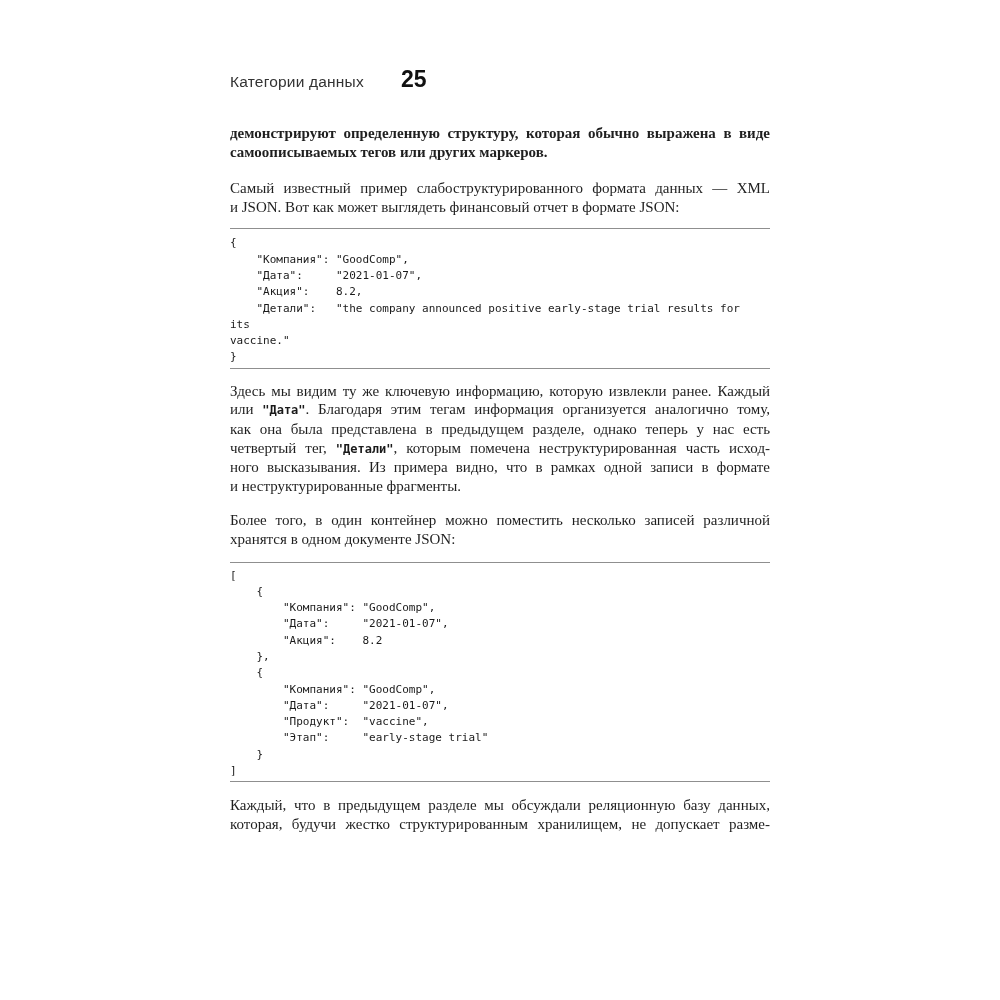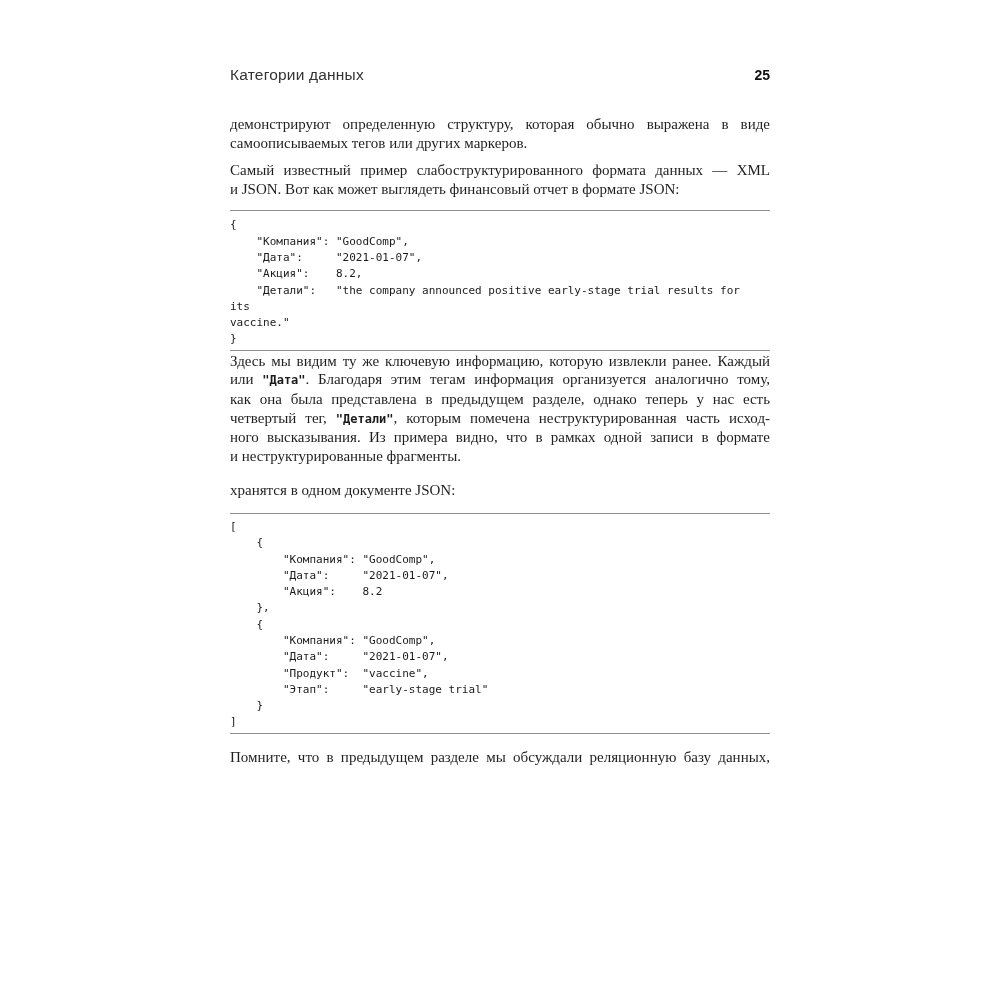--- a/index.html
+++ b/index.html
@@ -15,25 +15,25 @@
     width:1000px;height:1000px;
     background:var(--bg);
     font-family:"Liberation Serif", serif;
     color:var(--text);
     overflow:hidden;
   }
   .page{position:relative;width:1000px;height:1000px;background:var(--bg);}
 
   .running-head{
     margin:66px 230px 0 230px;
-    display:flex;justify-content:space-between;align-items:baseline;
+    display:flex;justify-content:flex-start;align-items:baseline;
     font-family:"Liberation Sans", sans-serif;
   }
   .rh-title{font-size:15.5px;color:var(--head);letter-spacing:.2px;}
-  .rh-page{font-size:14px;font-weight:700;color:#111;margin-left:37px;}
+  .rh-page{font-size:23px;font-weight:700;color:#111;margin-left:37px;}
 
   .content{margin:0 230px;width:540px;}
 
   p.para{
     margin:0;padding:0;
     font-size:15px;line-height:18.6px;
     color:var(--text);
   }
   .tline{
     display:block;
@@ -58,26 +58,26 @@
 
   pre.code{
     margin:0;padding:0;
     font-family:"DejaVu Sans Mono", monospace;
     font-size:11px;line-height:16.3px;
     color:var(--code);
     white-space:pre;
   }
 
   
-  p[data-name="paragraph-1"]{margin-top:31px;}
-  p[data-name="paragraph-2"]{margin-top:9px;}
+  p[data-name="paragraph-1"]{margin-top:31px;font-weight:bold;}
+  p[data-name="paragraph-2"]{margin-top:18px;}
   hr[data-name="code-divider-top-1"]{margin-top:12px;}
   pre[data-name="code-block-json-single"]{margin-top:6px;}
   hr[data-name="code-divider-bottom-1"]{margin-top:2px;}
-  p[data-name="paragraph-3"]{margin-top:1px;}
+  p[data-name="paragraph-3"]{margin-top:13px;}
   p[data-name="paragraph-4"]{margin-top:16px;}
   hr[data-name="code-divider-top-2"]{margin-top:13px;}
   pre[data-name="code-block-json-array"]{margin-top:5px;}
   hr[data-name="code-divider-bottom-2"]{margin-top:2px;}
   p[data-name="paragraph-5"]{margin-top:14px;}
 </style>
 </head>
 <body>
 
 <div class="page" data-name="book-page">
@@ -113,37 +113,39 @@
     <p class="para" data-name="paragraph-3">
         <span class="tline"><span>Здесь мы видим ту же ключевую информацию, которую извлекли ранее. Каждый</span></span>
         <span class="tline"><span>или </span><span class="mono">"Дата"</span><span>. Благодаря этим тегам информация организуется аналогично тому,</span></span>
         <span class="tline"><span>как она была представлена в предыдущем разделе, однако теперь у нас есть</span></span>
         <span class="tline"><span>четвертый тег, </span><span class="mono">"Детали"</span><span>, которым помечена неструктурированная часть исход-</span></span>
         <span class="tline"><span>ного высказывания. Из примера видно, что в рамках одной записи в формате</span></span>
         <span class="tline tline-last"><span>и неструктурированные фрагменты.</span></span>
       </p>
 
     <p class="para" data-name="paragraph-4">
+        <span class="tline"><span>Более того, в один контейнер можно поместить несколько записей различной</span></span>
         <span class="tline tline-last"><span>хранятся в одном документе JSON:</span></span>
       </p>
 
     <hr class="rule" data-name="code-divider-top-2">
     <pre class="code" data-name="code-block-json-array">[
     {
         "Компания": "GoodComp",
         "Дата":     "2021-01-07",
         "Акция":    8.2
     },
     {
         "Компания": "GoodComp",
         "Дата":     "2021-01-07",
         "Продукт":  "vaccine",
         "Этап":     "early-stage trial"
     }
 ]</pre>
     <hr class="rule" data-name="code-divider-bottom-2">
 
     <p class="para" data-name="paragraph-5">
-        <span class="tline"><span>Помните, что в предыдущем разделе мы обсуждали реляционную базу данных,</span></span>
+        <span class="tline"><span>Каждый, что в предыдущем разделе мы обсуждали реляционную базу данных,</span></span>
+        <span class="tline"><span>которая, будучи жестко структурированным хранилищем, не допускает разме-</span></span>
       </p>
 
   </main>
 </div>
 
 </body></html>

